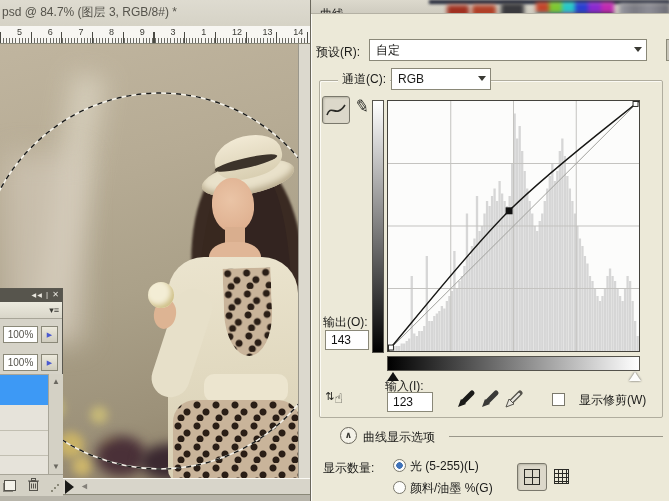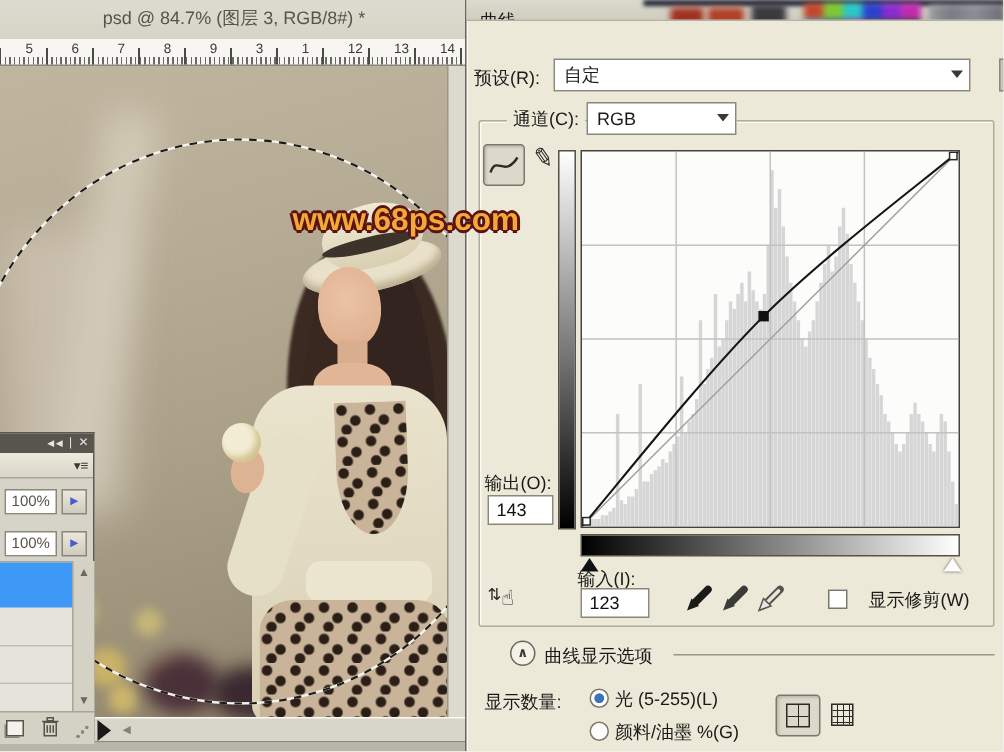--- a/index.html
+++ b/index.html
@@ -3,21 +3,21 @@
 <meta charset="utf-8">
 <style>
   * { margin:0; padding:0; box-sizing:border-box; }
   body { font-family:"Liberation Sans","DejaVu Sans",sans-serif; }
   #screen { position:relative; width:669px; height:501px; background:#ece9d8; overflow:hidden;
             font-family:"Liberation Sans","DejaVu Sans",sans-serif; }
 
   
   #doc-titlebar { position:absolute; left:0; top:0; width:310px; height:38px;
     background:linear-gradient(180deg,#dedbd0,#d2cfc2); border-bottom:1px solid #a8a598;
-    color:#56544c; font-size:12px; line-height:24px; padding-left:2px; white-space:nowrap; overflow:hidden;text-align:center; }
+    color:#56544c; font-size:12px; line-height:24px; padding-left:2px; white-space:nowrap; overflow:hidden; }
   #ruler { position:absolute; left:0; top:26px; width:310px; height:18px; background:#f7f6f2;
     border-bottom:1px solid #8a8878; }
   #ruler .minor { position:absolute; left:0; bottom:0; width:100%; height:5px;
     background:repeating-linear-gradient(90deg,#6a6a64 0 1px,transparent 1px 3.1px); }
   #ruler .major { position:absolute; left:0; bottom:0; width:100%; height:11px;
     background:repeating-linear-gradient(90deg,#4a4a44 0 1px,transparent 1px 30.7px); }
   #ruler .num { position:absolute; top:1px; font-size:9px; color:#3a3a34; }
 
   #canvas { position:absolute; left:0; top:44px; width:298px; height:434px; overflow:hidden;
     background:linear-gradient(165deg,#c0b59f 0%,#b6ab94 30%,#aba189 55%,#9c9179 80%,#8a7c64 100%); }
@@ -290,21 +290,20 @@
         <line x1="1" y1="3" x2="12" y2="3" stroke="#55534c"></line>
         <rect x="4.5" y="0.5" width="4" height="2" fill="none" stroke="#55534c"></rect>
         <line x1="4.5" y1="5.5" x2="4.5" y2="10.5" stroke="#55534c"></line>
         <line x1="6.5" y1="5.5" x2="6.5" y2="10.5" stroke="#55534c"></line>
         <line x1="8.5" y1="5.5" x2="8.5" y2="10.5" stroke="#55534c"></line>
       </svg>
       <div id="grip-icon"></div>
     </div>
   </div>
 
-  <div id="watermark">www.68ps.com</div>
 
   <div id="dialog">
     <div id="dlg-titlebar">
       <div id="dlg-title">曲线</div>
       <div id="decor-topline" class="decor"></div>
       <div id="decor-red1" class="decor"></div>
       <div id="decor-red2" class="decor"></div>
       <div id="decor-dark" class="decor"></div>
       <div id="decor-swatches">
           <span style="background: rgb(194, 69, 43);"></span>

